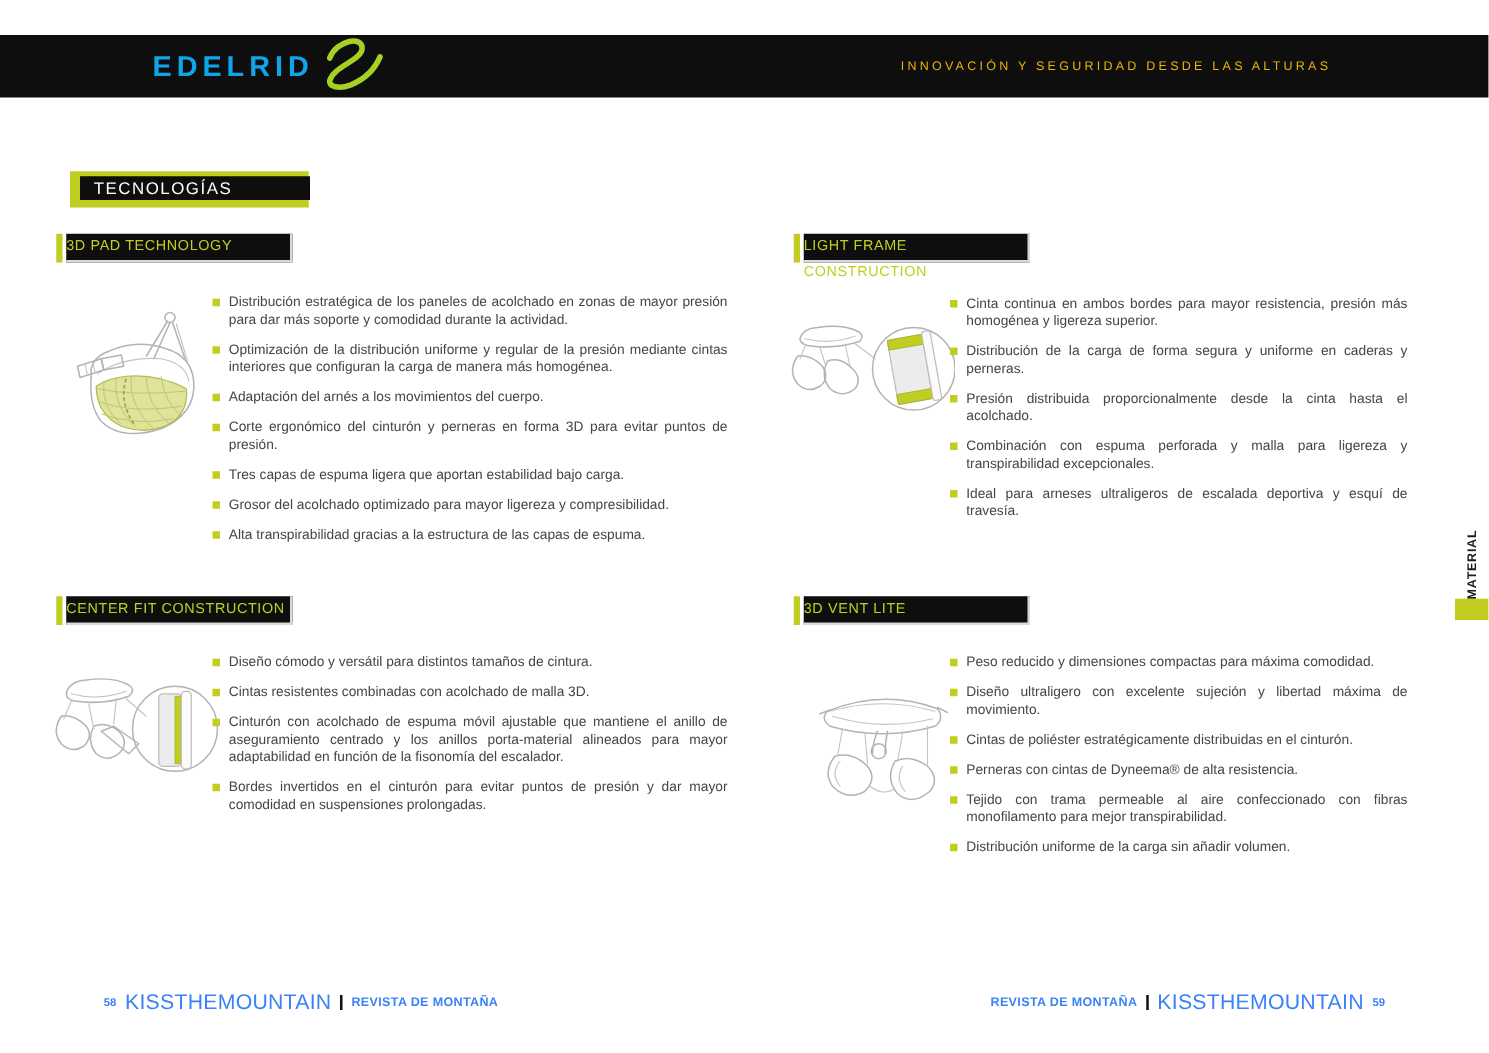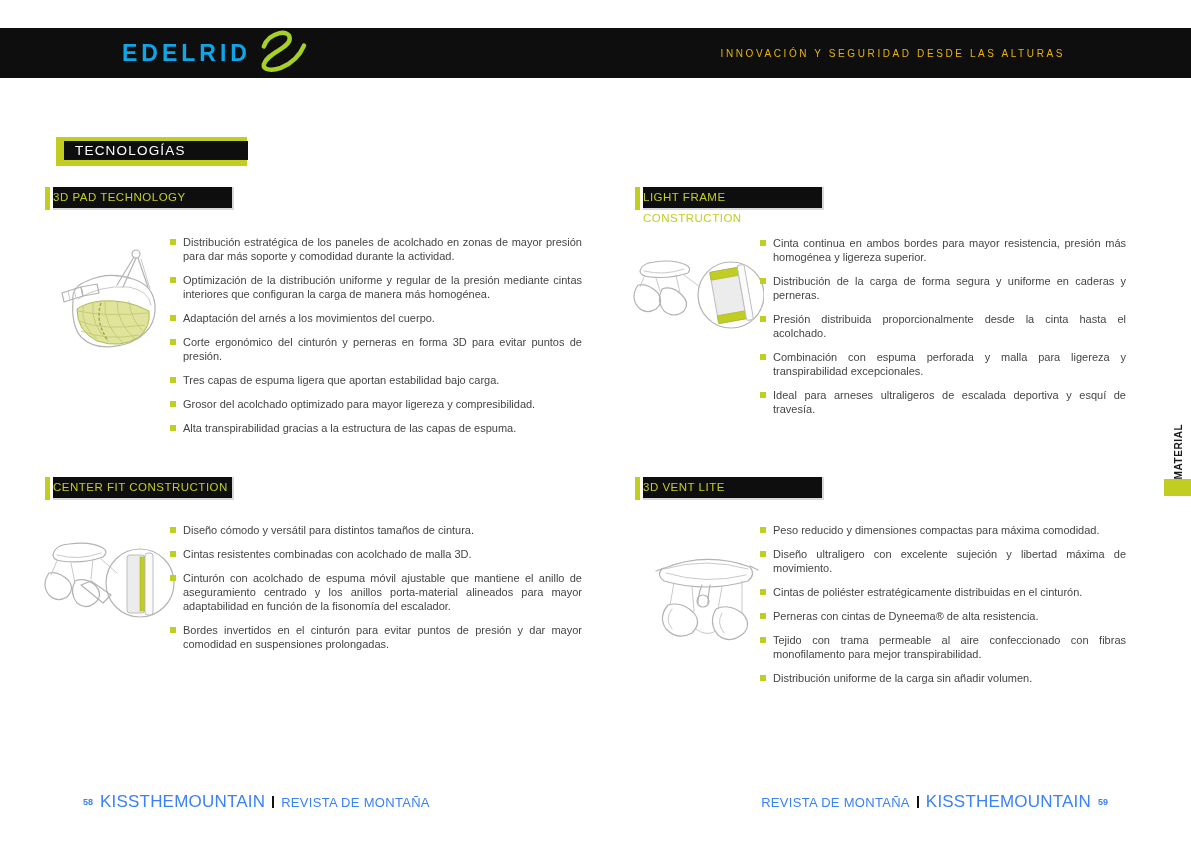--- a/index.html
+++ b/index.html
@@ -54,21 +54,21 @@
                     color:#1a1a1a; white-space:nowrap; }
   .material-tab { position:absolute; left:1164px; top:479px; width:27px; height:17px; background:#c1ce21; }
 
   
   .footer { position:absolute; top:792px; display:flex; align-items:center; gap:7px; color:#3b82f6; }
   #footer-left  { left:83px; }
   #footer-right { right:83px; }
   .f-page  { font-size:9px;  font-weight:700; }
   .f-brand { font-size:17px; font-weight:400; letter-spacing:0.2px; }
   .f-div   { width:2px; height:12px; background:#111111; }
-  .f-sub   { font-size:13px; font-weight:400; letter-spacing:0.3px; }
+  .f-sub   { font-size:10px; font-weight:700; letter-spacing:0.3px; }
 
   svg .sketch { fill:none; stroke:#b3b3b3; stroke-width:1.2; stroke-linecap:round; stroke-linejoin:round; }
   svg .sketch-thin { fill:none; stroke:#c3c3c3; stroke-width:0.9; stroke-linecap:round; }
   svg .pad { fill:#dfe39b; stroke:#b0bb50; stroke-width:1; }
   svg .hatch { fill:none; stroke:#bec66e; stroke-width:0.8; }
   svg .lime { fill:#c1ce21; stroke:#a3af28; stroke-width:0.6; }
   svg .face { fill:#ececec; stroke:#bdbdbd; stroke-width:1; }
   svg .edge { fill:#fbfbfb; stroke:#bdbdbd; stroke-width:1; }
 </style>
 </head>

